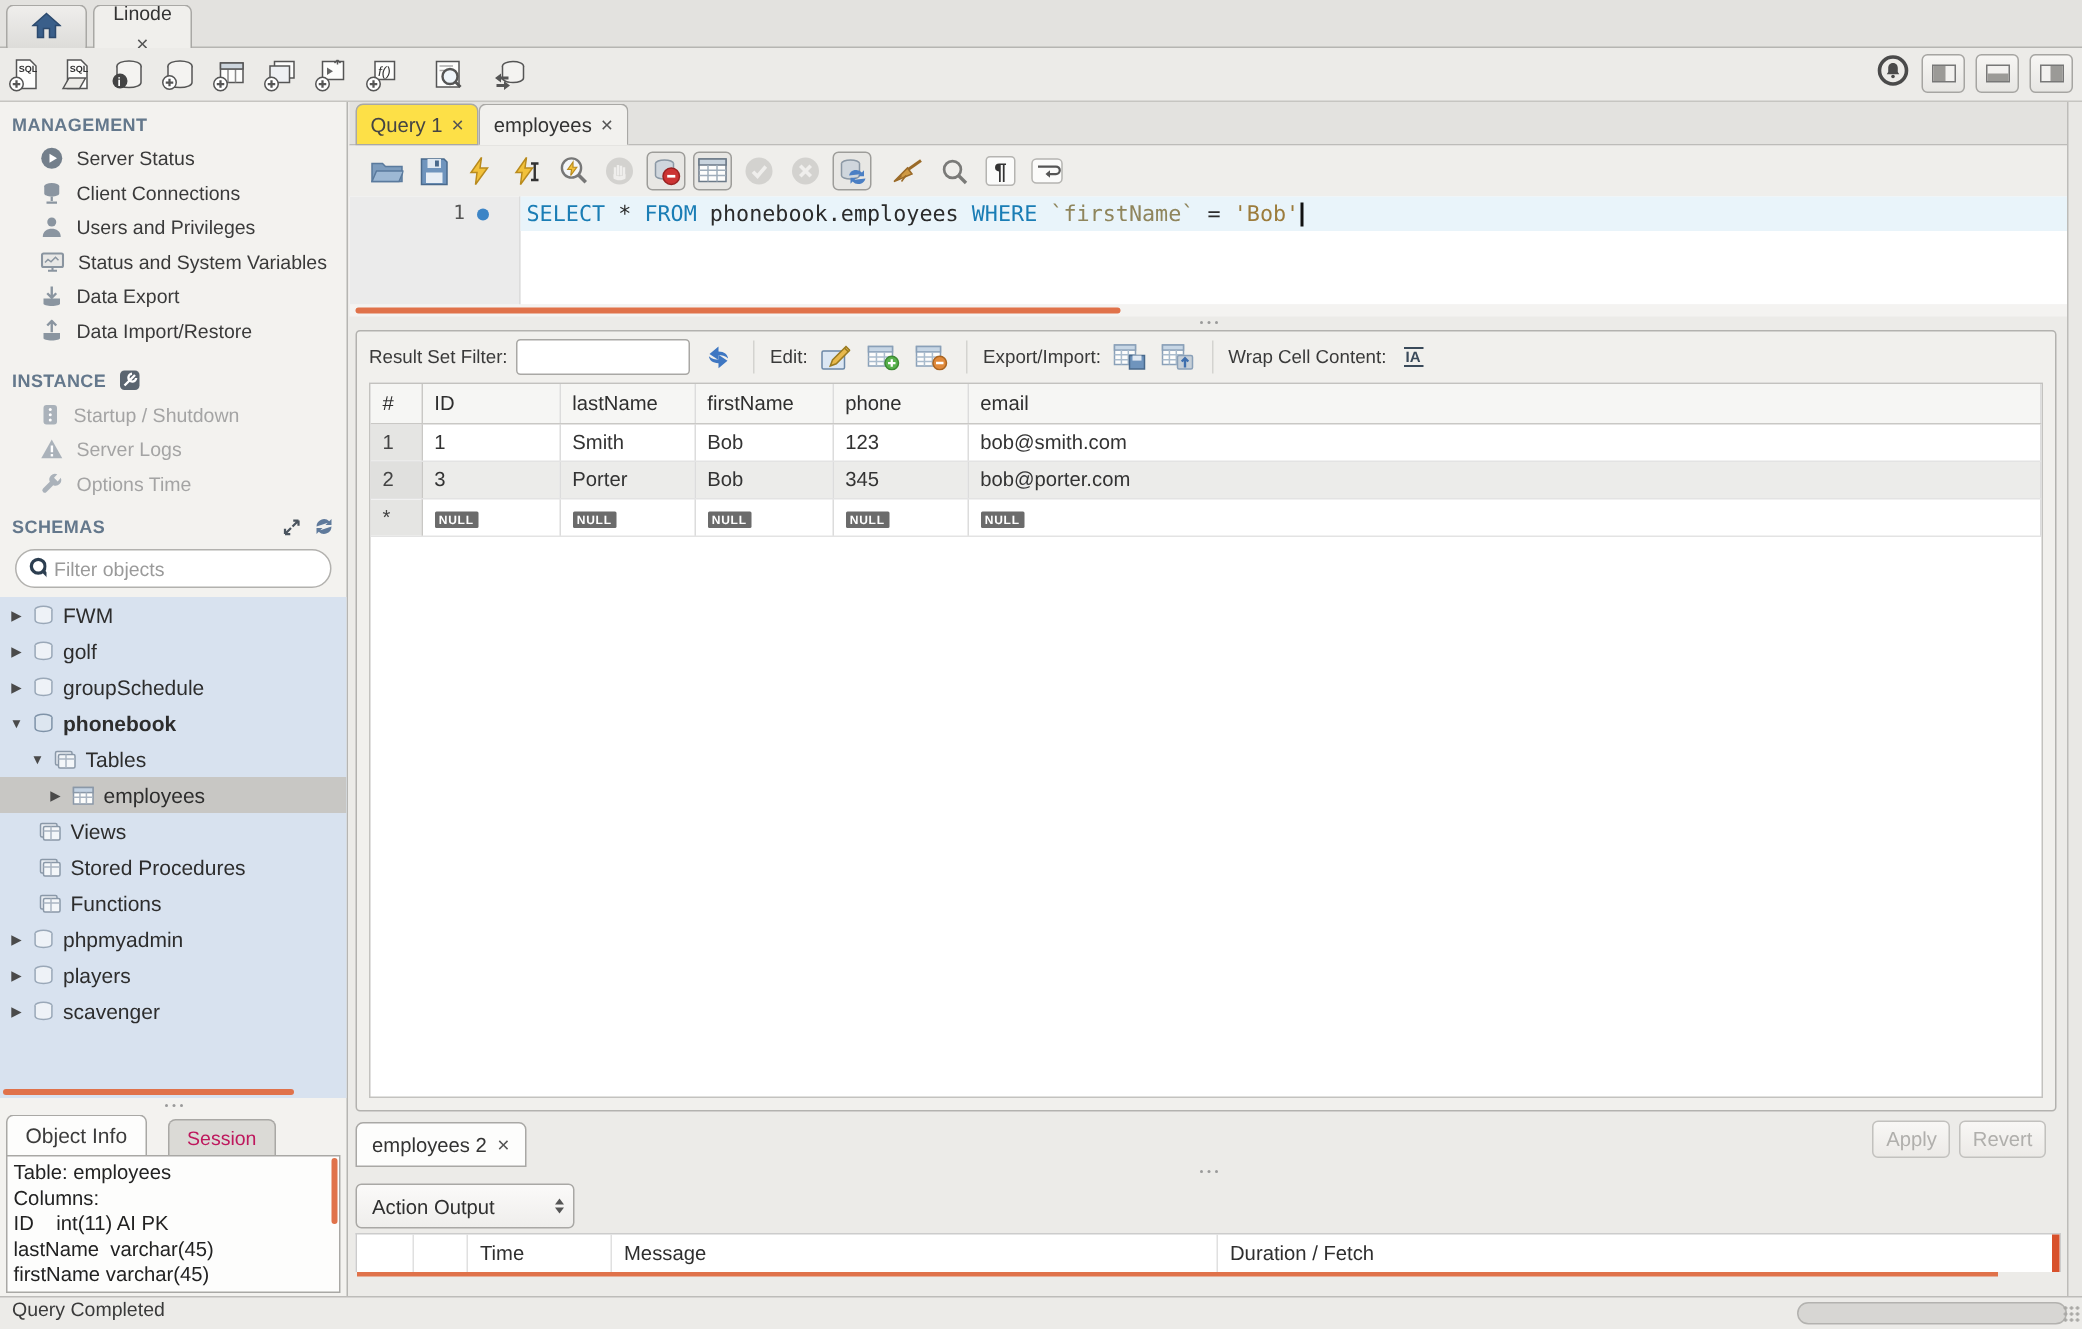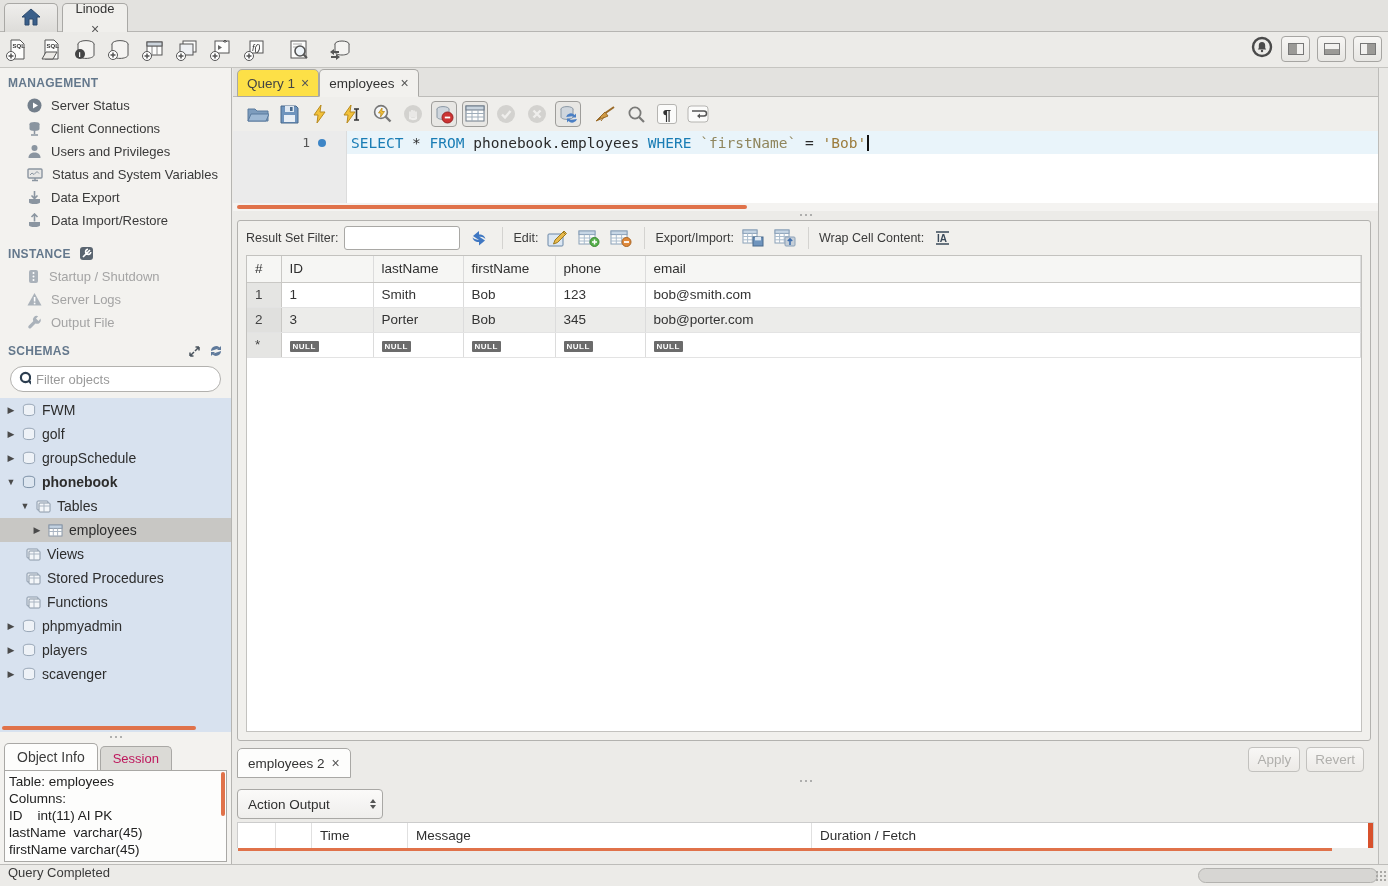--- a/index.html
+++ b/index.html
@@ -40,21 +40,21 @@
   #schema-tree { flex:1; background:#d8e2ef; position:relative; overflow:hidden; }
   .trow { height:24px; display:flex; align-items:center; gap:6px; font-size:14px; color:#2d2d2d; }
   .trow .arr { width:10px; font-size:9px; color:#4a4a4a; text-align:center; }
   .trow.selected { background:#c8c7c4; }
   .trow.bold span.tl { font-weight:bold; }
   .ind0 { padding-left:6px; } .ind1 { padding-left:20px; } .ind2 { padding-left:32px; } .ind1b { padding-left:26px; }
   #tree-hscroll { position:absolute; left:2px; bottom:2px; width:194px; height:4px; background:#e0724a; border-radius:2px; }
   #side-grip { height:11px; display:flex; align-items:center; justify-content:center; }
   .gripdots { width:18px; height:3px; color:#9a9a9a; display:flex; gap:3px; justify-content:center; }
   .gripdots i { width:2px; height:2px; background:#9a9a9a; border-radius:50%; }
-  #objinfo-tabs { height:27px; display:flex; padding-left:4px; gap:2px; }
+  #objinfo-tabs { height:27px; display:flex; padding-left:4px; gap:14px; }
   .oitab { border:1px solid #a9a8a5; border-bottom:none; border-radius:5px 5px 0 0; padding:0 12px; display:flex; align-items:center; font-size:14px; color:#3c3c3c; }
   .oitab.active { background:#fdfdfc; position:relative; z-index:2; }
   .oitab.inactive { background:#dbdad6; margin-top:3px; font-size:13px; color:#be185d; }
   #objinfo-box { margin:0 4px 2px 4px; height:92px; background:#fdfdfc; border:1px solid #a9a8a5; position:relative; padding:2px 10px 2px 4px; overflow:hidden; }
   #objinfo-box .oil { white-space:pre; font-size:13.5px; line-height:17px; color:#222; }
   #objinfo-vscroll { position:absolute; right:1px; top:1px; width:4px; height:44px; background:#e0724a; border-radius:2px; }
 
   
   #statusbar { position:absolute; left:0; top:864px; width:1388px; height:22px; background:#ecebe8; border-top:1px solid #bdbcb9; display:flex; align-items:flex-start; padding-left:8px; color:#3a3a3a; }
   #hthumb { position:absolute; right:10px; top:3px; width:180px; height:15px; background:#d7d6d3; border:1px solid #b3b2af; border-radius:8px; }
@@ -315,21 +315,21 @@
         <path d="M7.5 1 L14.5 13.5 H.5 Z" fill="#aab2ba"></path>
         <rect x="6.8" y="5" width="1.6" height="4.5" fill="#fff"></rect>
         <rect x="6.8" y="10.7" width="1.6" height="1.6" fill="#fff"></rect>
       </svg>
     <span class="lbl">Server Logs</span>
   </div>
   <div class="mi disabled">
     <svg width="15" height="15">
         <path d="M13.5 3.5 a3.8 3.8 0 0 1 -5 5 L4 13 a1.6 1.6 0 0 1 -2.3 -2.3 L6.2 6.2 a3.8 3.8 0 0 1 5 -5 L9 3.5 l2.5 2.5 z" fill="#aab2ba"></path>
       </svg>
-    <span class="lbl">Output File</span>
+    <span class="lbl">Options Time</span>
   </div>
 
   <div id="schemas-header">
     <div class="sectitle">SCHEMAS</div>
     <span class="schico">
       <svg width="13" height="13">
           <path d="M2 11 L6 7 M2 11 v-3.5 M2 11 h3.5 M11 2 L7 6 M11 2 v3.5 M11 2 h-3.5" stroke="#4a545e" stroke-width="1.5" fill="none"></path>
         </svg>
     </span>
     <span class="schico">

